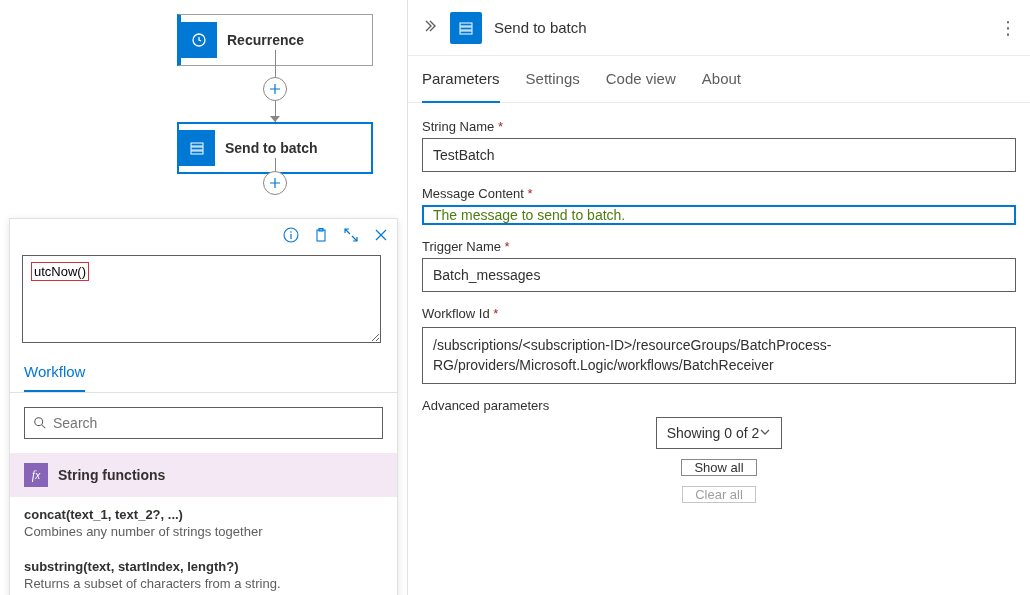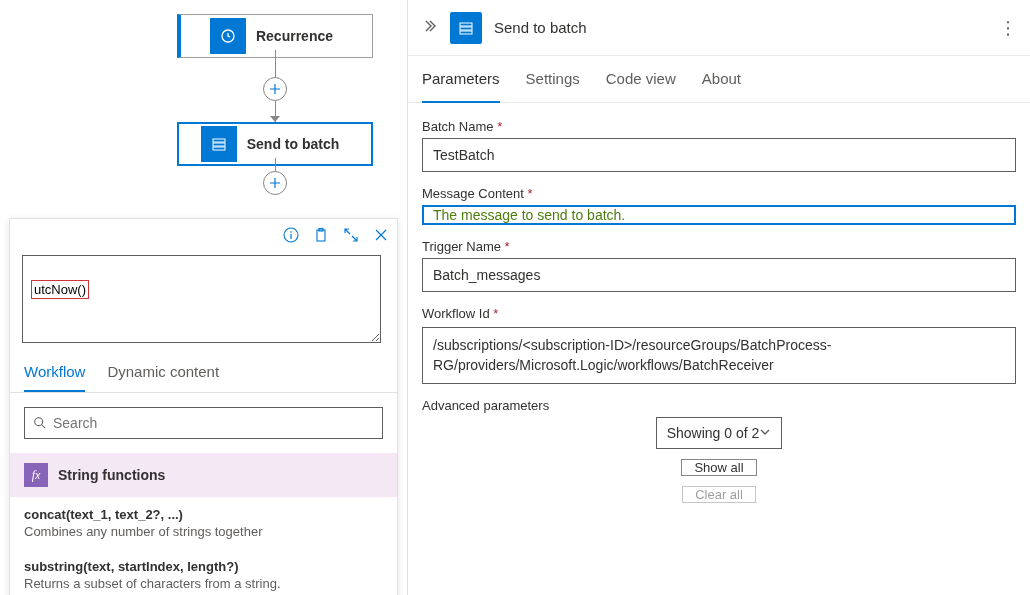--- a/index.html
+++ b/index.html
@@ -1,36 +1,36 @@
 <!DOCTYPE html>
 <html><head>
 <meta charset="utf-8">
 <style>
   * { box-sizing: border-box; margin: 0; padding: 0; font-family: "Segoe UI", -apple-system, sans-serif; }
   body { width: 1030px; height: 595px; background: #fff; display: flex; overflow: hidden; }
   .left-pane { width: 407px; height: 595px; position: relative; background: #fff; }
   .right-pane { flex: 1; height: 595px; background: #fff; border-left: 1px solid #e1e1e1; display: flex; flex-direction: column; }
   .canvas { position: relative; height: 195px; }
-  .node { position: absolute; width: 196px; height: 44px; background: #fff; border: 1px solid #a19f9d; display: flex; align-items: center; left: 177px; justify-content: center; }
+  .node { position: absolute; width: 196px; height: 52px; background: #fff; border: 1px solid #a19f9d; display: flex; align-items: center; left: 177px; }
   .node-icon { width: 36px; height: 36px; background: #0078d4; display: flex; align-items: center; justify-content: center; color: #fff; flex-shrink: 0; }
   .node-title { font-size: 14px; font-weight: 600; padding: 0 10px; color: #323130; }
   .node.recurrence { top: 14px; border-left: 4px solid #0078d4; }
   .node.sendbatch { top: 122px; border: 2px solid #0078d4; }
   .connector { position: absolute; left: 275px; width: 1px; background: #8a8886; }
   .c1 { top: 50px; height: 27px; }
   .c2 { top: 101px; height: 21px; }
   .c3 { top: 158px; height: 13px; }
   .arrowhead { position: absolute; left: 270px; top: 116px; width: 0; height: 0; border-left: 5px solid transparent; border-right: 5px solid transparent; border-top: 6px solid #8a8886; }
   .plus-circle { position: absolute; left: 263px; width: 24px; height: 24px; border: 1px solid #8a8886; border-radius: 50%; background: #fff; display: flex; align-items: center; justify-content: center; color: #0078d4; font-size: 14px; cursor: pointer; }
   .plus1 { top: 77px; }
   .plus2 { top: 171px; }
   .popup { position: absolute; left: 9px; top: 218px; right: 9px; background: #fff; border: 1px solid #e1e1e1; box-shadow: 0 2px 8px rgba(0,0,0,0.1); }
   .popup-toolbar { height: 36px; display: flex; justify-content: flex-end; align-items: center; padding-right: 8px; gap: 14px; }
   .popup-toolbar span { color: #0078d4; font-size: 16px; cursor: pointer; }
-  .expr-box { margin: 0 16px 10px 12px; border: 1px solid #605e5c; padding: 24px 8px; height: 88px; position: relative; font-family: "Courier New", monospace; font-size: 13px; resize: both; overflow: auto; }
+  .expr-box { margin: 0 16px 10px 12px; border: 1px solid #605e5c; padding: 6px 8px; height: 88px; position: relative; font-family: "Courier New", monospace; font-size: 13px; resize: both; overflow: auto; }
   .expr-highlight { border: 1.5px solid #d13438; padding: 1px 2px; display: inline-block; }
   .popup-tabs { display: flex; padding: 10px 14px 0 14px; gap: 22px; border-bottom: 1px solid #e1e1e1; }
   .ptab { font-size: 15px; color: #605e5c; padding-bottom: 10px; cursor: pointer; }
   .ptab.active { color: #0078d4; border-bottom: 2px solid #0078d4; }
   .search-wrap { padding: 14px; }
   .search-box { width: 100%; height: 32px; border: 1px solid #605e5c; display: flex; align-items: center; padding: 0 8px; }
   .search-box svg { margin-right: 6px; }
   .search-box input { border: none; outline: none; flex: 1; font-size: 14px; color: #605e5c; }
   .cat-header { background: #f3e8f3; padding: 10px 14px; display: flex; align-items: center; gap: 10px; }
   .cat-icon { width: 24px; height: 24px; background: #8764b8; color: #fff; display: flex; align-items: center; justify-content: center; font-style: italic; font-size: 12px; font-family: serif; }
@@ -124,21 +124,20 @@
         <svg width="16" height="16" viewBox="0 0 16 16">
             <path d="M3 3l10 10M13 3L3 13" stroke="#0078d4" stroke-width="1.2"></path>
           </svg>
       </span>
     </div>
     <div class="expr-box">
       <span class="expr-highlight">utcNow()</span>
     </div>
     <div class="popup-tabs">
       <div class="ptab active">Workflow</div>
-      <div class="ptab">Dynamic content</div>
     </div>
     <div class="search-wrap">
       <div class="search-box">
         <svg width="14" height="14" viewBox="0 0 16 16">
             <circle cx="6.5" cy="6.5" r="4.5" fill="none" stroke="#605e5c" stroke-width="1.2"></circle>
             <path d="M10 10l4 4" stroke="#605e5c" stroke-width="1.2"></path>
           </svg>
         <input type="text" placeholder="Search" style="">
       </div>
     </div>
@@ -176,21 +175,21 @@
     <span class="kebab">⋮</span>
   </div>
   <div class="detail-tabs">
     <div class="dtab active">Parameters</div>
     <div class="dtab">Settings</div>
     <div class="dtab">Code view</div>
     <div class="dtab">About</div>
   </div>
   <div class="form-body">
     <div class="field">
-      <div class="field-label"><span>Batch Name</span> <span class="req">*</span></div>
+      <div class="field-label"><span>String Name</span> <span class="req">*</span></div>
       <div class="field-input">TestBatch</div>
     </div>
     <div class="field">
       <div class="field-label"><span>Message Content</span> <span class="req">*</span></div>
       <div class="field-input active">The message to send to batch.</div>
     </div>
     <div class="field">
       <div class="field-label"><span>Trigger Name</span> <span class="req">*</span></div>
       <div class="field-input">Batch_messages</div>
     </div>

